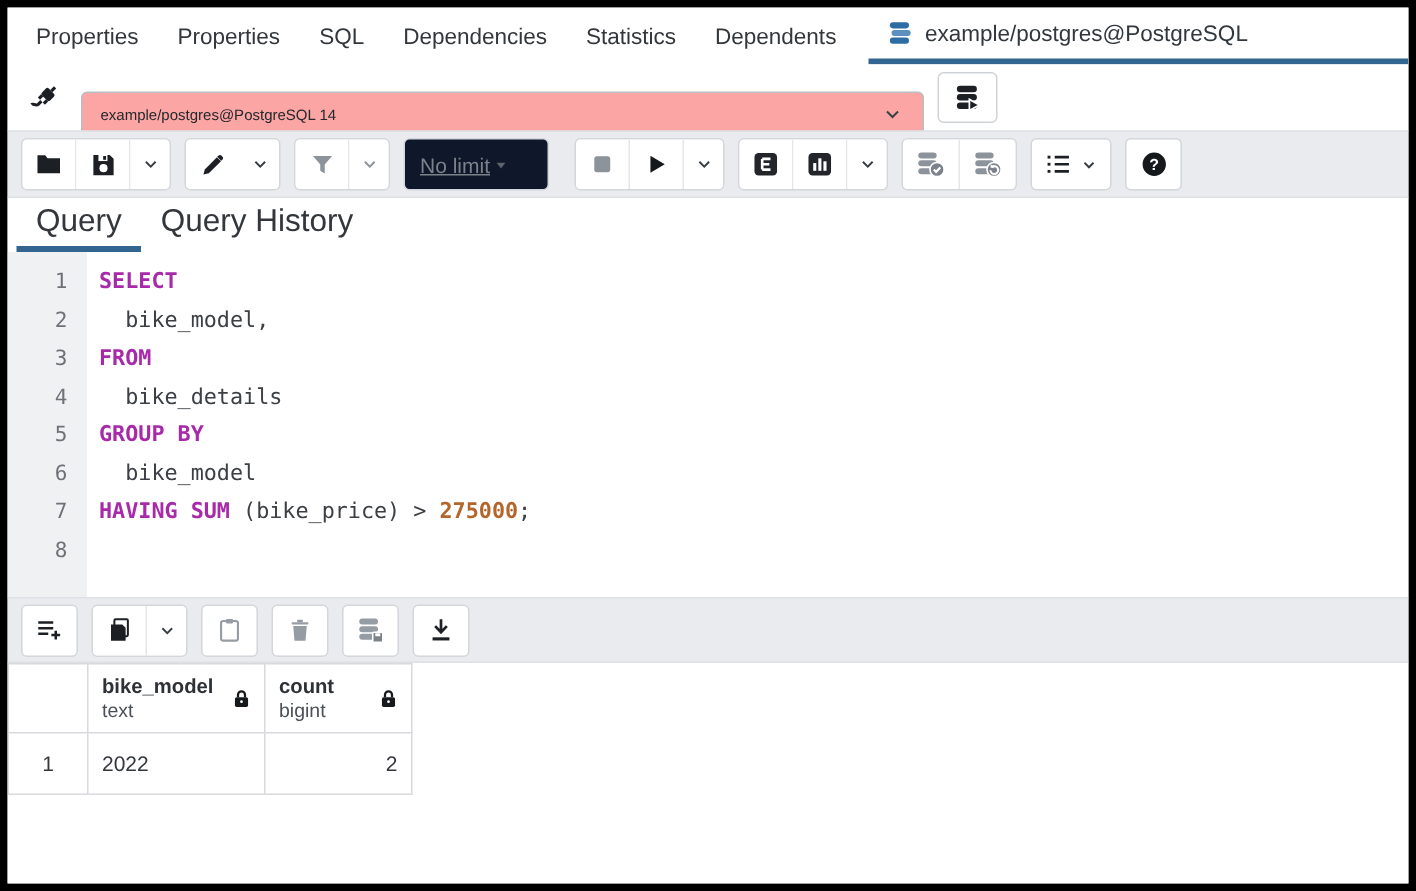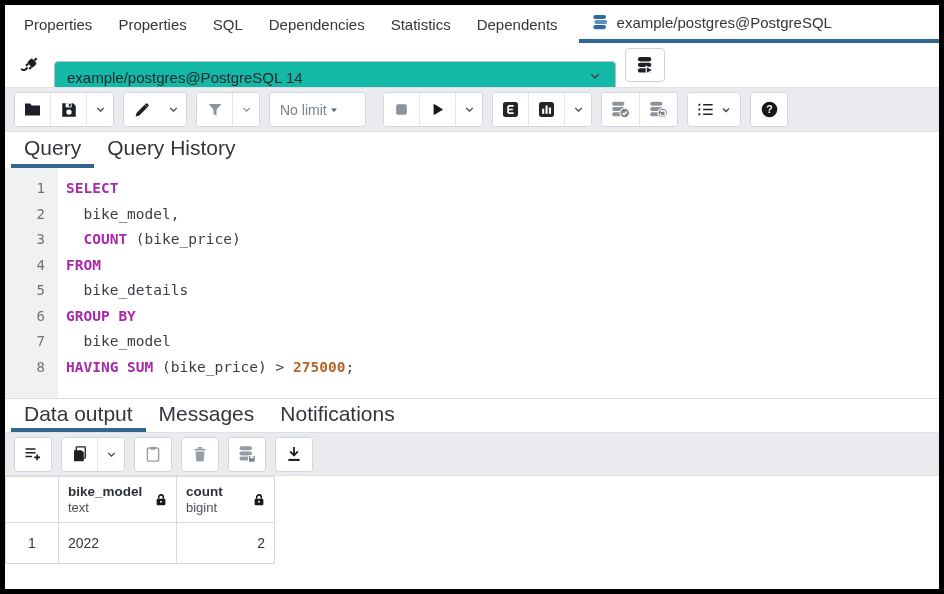--- a/index.html
+++ b/index.html
@@ -7,31 +7,31 @@
   .window { width:944px; height:594px; border:5px solid #000; background:#fff; display:flex; flex-direction:column; overflow:hidden; }
 
   
   .main-tabs { height:38px; flex:none; display:flex; align-items:stretch; background:#fff; padding-left:6px; overflow:hidden; }
   .main-tab { display:flex; align-items:center; padding:0 13px; font-size:15px; color:#33373b; cursor:pointer; white-space:nowrap; }
   .main-tab-active { display:flex; align-items:center; gap:8px; padding:0 0 0 12px; margin-left:8px; flex:1; min-width:0; border-bottom:4px solid #326690; color:#30373d; font-size:15px; white-space:nowrap; overflow:hidden; }
 
   
   .conn-row { height:44px; flex:none; display:flex; align-items:center; background:#fff; padding:0 10px; gap:9px; }
   .conn-plug { width:30px; display:flex; justify-content:center; }
-  .conn-select { width:562px; height:34px; border:1px solid #b9bec3; border-radius:4px; display:flex; align-items:center; padding:0 12px; font-size:15px; color:#24282c; background:#14b8a6; cursor:pointer;margin-top:25px; }
+  .conn-select { width:562px; height:34px; border:1px solid #b9bec3; border-radius:4px; display:flex; align-items:center; padding:0 12px; font-size:10px; color:#24282c; background:#fca5a5; cursor:pointer;margin-top:25px; }
   .conn-select .chev { margin-left:auto; }
   .conn-db-btn { width:40px; height:34px; border:1px solid #cfd3d7; border-radius:4px; background:#fff; display:flex; align-items:center; justify-content:center; cursor:pointer; }
 
   
   .toolbar { height:45px; flex:none; display:flex; align-items:center; background:#e9ebee; border-top:1px solid #dde0e4; border-bottom:1px solid #dde0e4; padding:0 9px; gap:9px; }
   .btn-group { display:flex; align-items:stretch; height:35px; background:#fff; border:1px solid #d3d7db; border-radius:4px; overflow:hidden; }
   .tbtn { min-width:36px; padding:0 8px; display:flex; align-items:center; justify-content:center; background:#fff; border:none; border-right:1px solid #e4e7ea; cursor:pointer; }
   .tbtn:last-child { border-right:none; }
   .tbtn.narrow { min-width:26px; padding:0 5px; }
-  .limit-select { height:35px; width:97px; border:1px solid #d3d7db; border-radius:4px; background:#ffffff; display:flex; align-items:center; padding:0 10px; font-size:14px; color:#7c828a; cursor:pointer; }
+  .limit-select { height:35px; width:97px; border:1px solid #d3d7db; border-radius:4px; background:#0f172a; display:flex; align-items:center; padding:0 10px; font-size:14px; color:#7c828a; cursor:pointer;text-decoration:underline; }
   .limit-select svg { margin-left:auto; }
 
   
   .sub-tabs { height:35px; flex:none; display:flex; align-items:stretch; background:#fff; padding-left:6px; border-bottom:1px solid #e8eaec; }
   .sub-tab { display:flex; align-items:center; padding:0 13px; font-size:21px; color:#33373b; cursor:pointer; border-bottom:4px solid transparent; }
   .sub-tab.active { border-bottom-color:#326690; }
 
   
   .editor { height:230px; flex:none; display:flex; background:#fff; overflow:hidden; }
   .gutter { width:53px; flex:none; background:#f0f1f3; padding-top:8px; }
@@ -315,34 +315,28 @@
         <div class="ln">3</div>
         <div class="ln">4</div>
         <div class="ln">5</div>
         <div class="ln">6</div>
         <div class="ln">7</div>
         <div class="ln">8</div>
       </div>
     <div class="code-area">
         <div class="code-line"><span class="tok-keyword">SELECT</span></div>
         <div class="code-line"><span class="tok-plain">  bike_model,</span></div>
-        <div class="code-line"><span class="tok-plain">  </span><span class="tok-keyword">COUNT</span><span class="tok-plain"> (bike_price)</span></div>
         <div class="code-line"><span class="tok-keyword">FROM</span></div>
         <div class="code-line"><span class="tok-plain">  bike_details</span></div>
         <div class="code-line"><span class="tok-keyword">GROUP BY</span></div>
         <div class="code-line"><span class="tok-plain">  bike_model</span></div>
         <div class="code-line"><span class="tok-keyword">HAVING SUM</span><span class="tok-plain"> (bike_price) &gt; </span><span class="tok-number">275000</span><span class="tok-plain">;</span></div>
       </div>
   </div>
 
-  <div class="output-tabs">
-    <div class="sub-tab active">Data output</div>
-    <div class="sub-tab">Messages</div>
-    <div class="sub-tab">Notifications</div>
-  </div>
 
   <div class="output-toolbar">
     <div class="btn-group">
       <button class="tbtn">
         <span style="display:flex;">
             <svg width="20" height="20" viewBox="0 0 24 24">
               <path d="M3 6h12M3 10.5h12M3 15h8" stroke="#1c2024" stroke-width="2" fill="none"></path>
               <path d="M17 12.5v7M13.5 16h7" stroke="#1c2024" stroke-width="2" fill="none"></path>
             </svg>
           </span>

